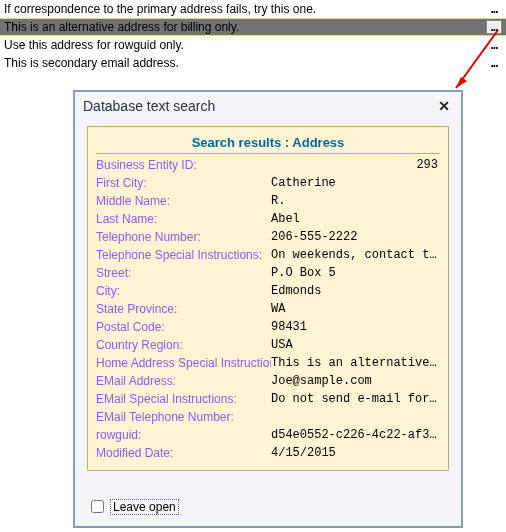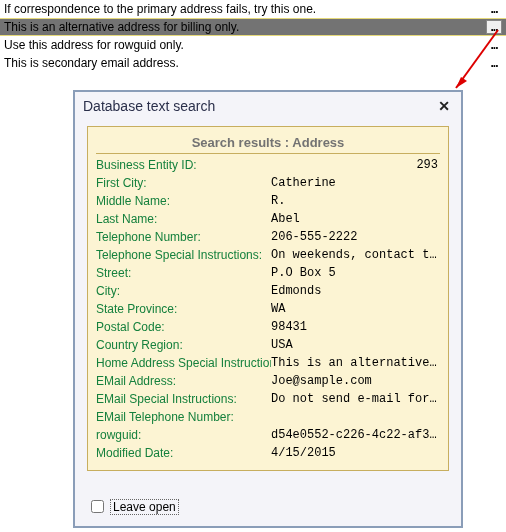--- a/index.html
+++ b/index.html
@@ -73,29 +73,29 @@
     background: #FCF4D3;
     padding: 4px 8px 8px 8px;
   }
   .results-title {
     text-align: center;
     font-weight: bold;
     font-size: 13px;
     padding: 4px 0 3px 0;
     border-bottom: 1px solid #C7AE5F;
     margin-bottom: 2px;
-    color:#737373;
+    color:#0369a1;
   }
   .kv-row {
     display: flex;
     height: 18px;
     align-items: center;
     white-space: nowrap;
   }
-  .kv-row .k { width: 175px; color:#15803d; overflow:hidden; }
+  .kv-row .k { width: 175px; color:#8b5cf6; overflow:hidden; }
   .kv-row .v { flex:1; color:#000; overflow:hidden; text-overflow: ellipsis; font-family: Liberation Mono, monospace; }
   .kv-row .v.right { text-align: right; padding-right: 2px; }
   .footer {
     position: absolute;
     left: 12px; bottom: 10px;
     display:flex; align-items:center;
     gap:4px;
   }
   .footer input[type=checkbox]{
     width:13px; height:13px;

